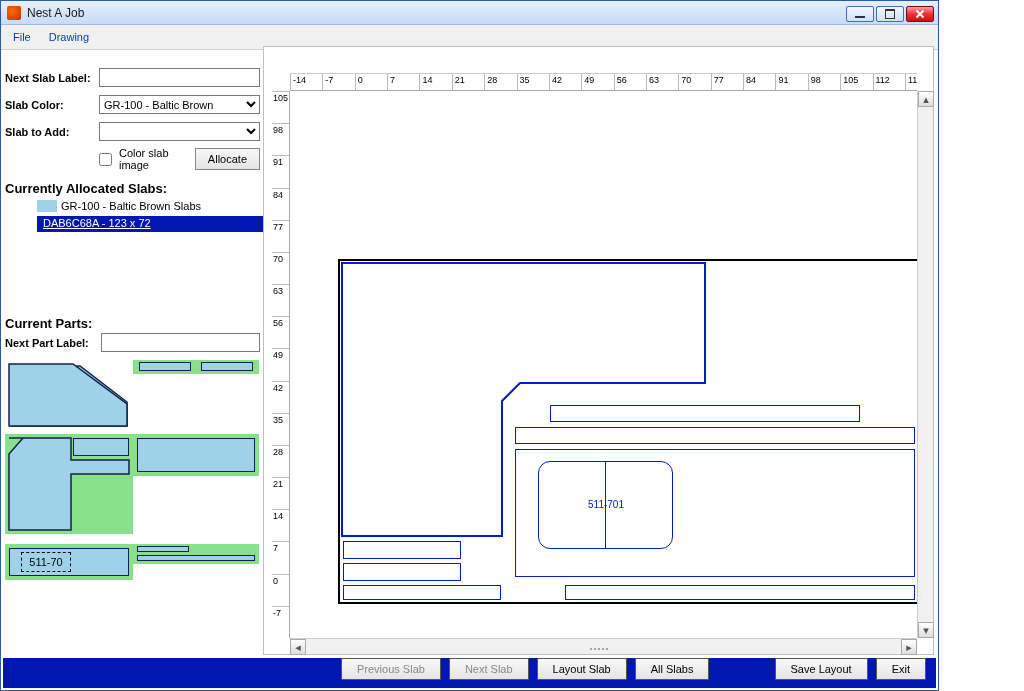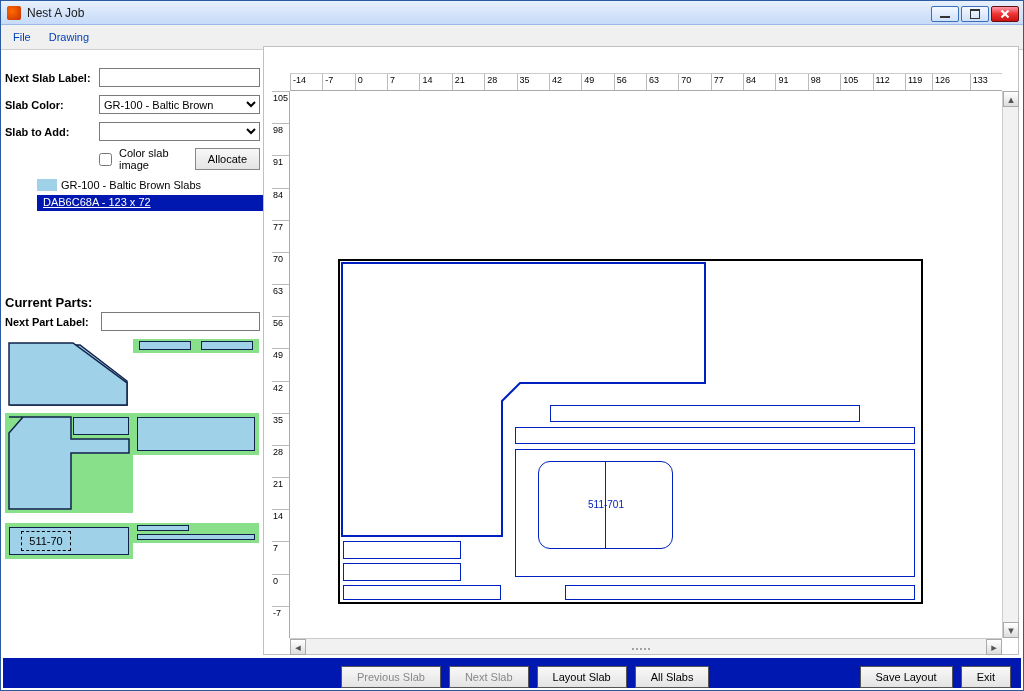--- a/index.html
+++ b/index.html
@@ -7,21 +7,21 @@
     margin: 0;
     font-family: Tahoma, Arial, sans-serif;
     font-size: 11px;
     background: #fff;
     overflow: hidden;
     width: 1024px;
     height: 691px;
   }
   .window-frame {
     position: absolute; top:0; left:0;
-    width: 1024px; height: 691px;
+    width: 939px; height: 691px;
     border: 1px solid #2a5aa0;
     background: #fff;
   }
   .titlebar {
     height: 24px;
     background: linear-gradient(#e8f0fc, #d6e5fb 50%, #c7dbf9);
     border-bottom: 1px solid #9ab8e8;
     display: flex; align-items: center;
     padding-left: 6px;
     justify-content: space-between;
@@ -181,21 +181,21 @@
   .rounded { border-radius:12px; }
   .splitter-grip {
     position:absolute; bottom:1px; left:50%; width:30px; height:5px;
     display:flex; gap:2px; justify-content:center; transform:translateX(-50%);
   }
   .splitter-grip span { width:2px; height:2px; background:#888; border-radius:50%; }
 
   
   .bottom-bar {
     position:absolute; left:2px; right:2px; bottom:2px; height:30px;
-    background:#0018b0; display:flex; align-items:flex-end;
+    background:#0018b0; display:flex; align-items:flex-start;
     padding:0 10px; gap:8px;
   }
   .bottom-bar .spacer { flex:1; }
   .bt-btn {
     height:22px; padding:0 15px; font-size:11px;
     border:1px solid #555; background:linear-gradient(#f8f8f8,#e4e4e4);
     cursor:pointer;
   }
   .bt-btn[disabled] { color:#888; cursor:default; }
   .left-gap { width:320px; }
@@ -410,20 +410,21 @@
       </select>
     </div>
     <div class="checkbox-row">
       <label>
         <input type="checkbox" style="">
         <span>Color slab image</span>
       </label>
       <button class="alloc-btn">Allocate</button>
     </div>
 
+    <div class="section-header">Currently Allocated Slabs:</div>
     <div class="slab-tree">
       <div class="slab-group-row">
         <div class="swatch"></div>
         <span>GR-100 - Baltic Brown  Slabs</span>
       </div>
       <div class="slab-entry">DAB6C68A - 123 x 72</div>
     </div>
 
     <div style="height:78px"></div>
 

